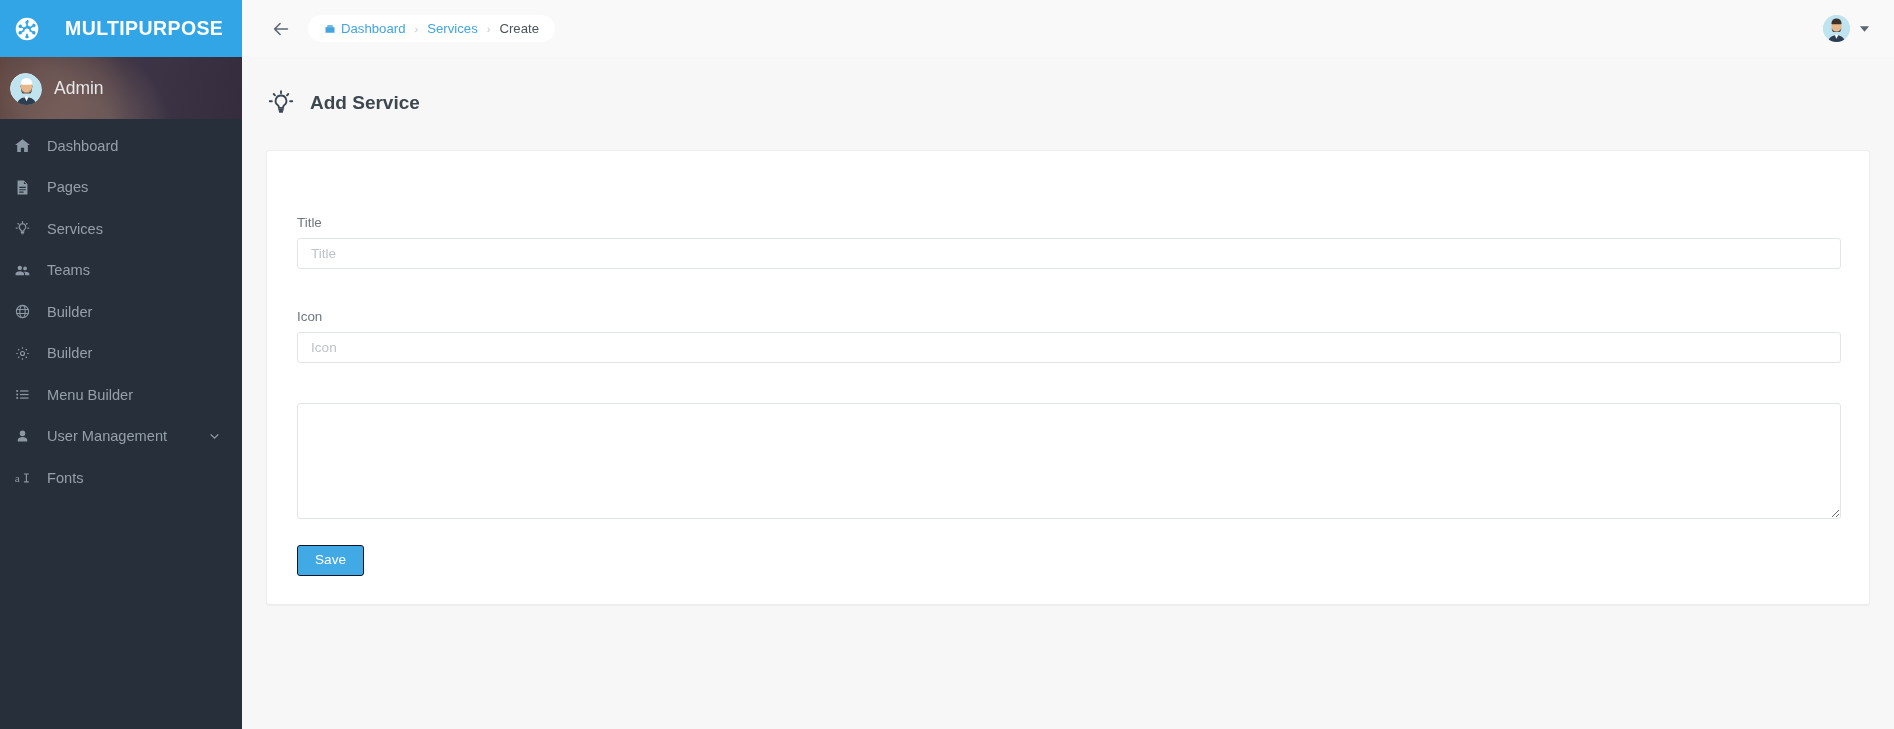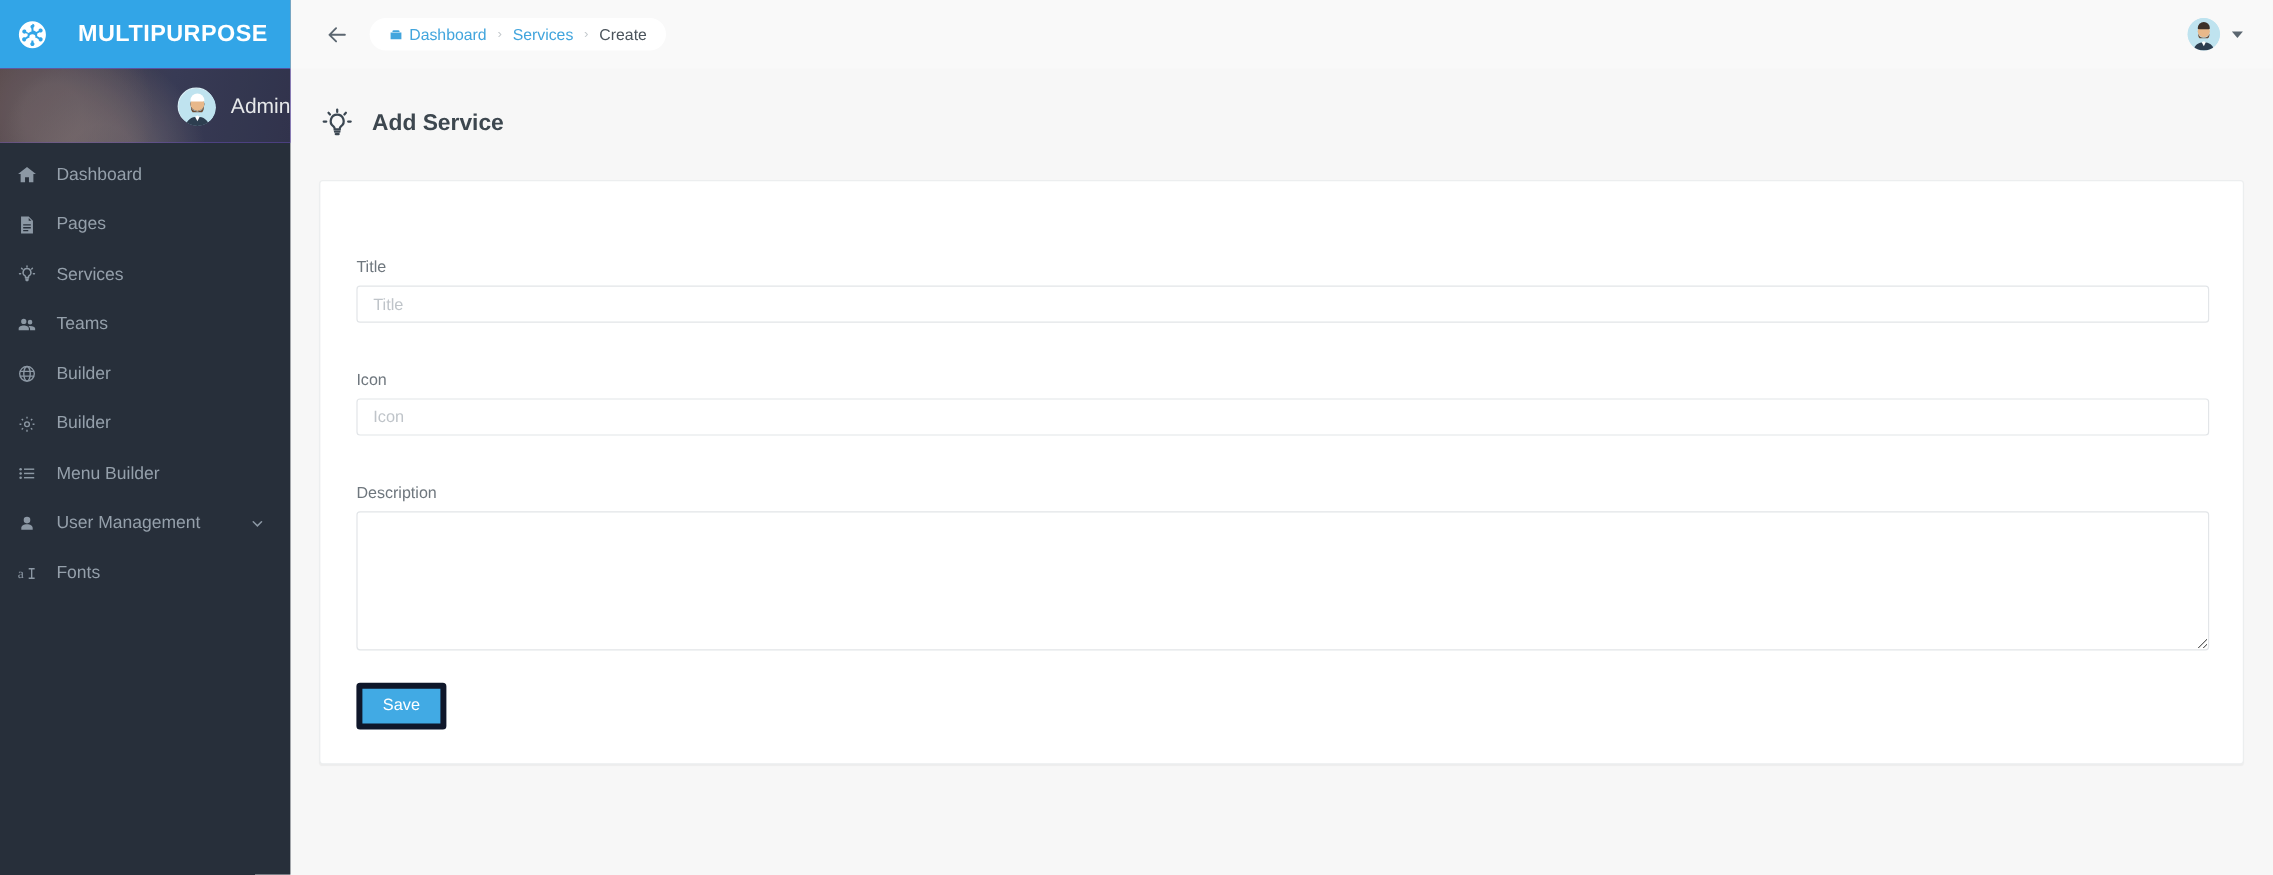--- a/index.html
+++ b/index.html
@@ -42,22 +42,21 @@
   }
   .profile {
     height: 62px;
     flex-shrink: 0;
     display: flex;
     align-items: center;
     padding-left: 10px;
     gap: 13px;
     position: relative;
     overflow: hidden;
-    background: #8b5cf6;
-    justify-content: flex-end;
+    background: #be185d;
   }
   .profile::before {
     content: "";
     position: absolute; inset: 0;
     background:
       radial-gradient(circle at 18% 60%, rgba(120,110,95,.55) 0 12%, rgba(0,0,0,0) 42%),
       radial-gradient(circle at 35% 120%, rgba(150,135,112,.45) 0 16%, rgba(0,0,0,0) 50%),
       linear-gradient(100deg, #4c4134 0%, #3a3b3c 28%, #2f3844 58%, #272f3a 100%);
     opacity: .9;
   }
@@ -209,21 +208,21 @@
   }
   .form-control::placeholder { color: #bfc4c9; }
   textarea.form-control {
     height: 116px;
     padding: 9px 13px;
     resize: vertical;
     line-height: 1.4;
   }
   .btn-save {
     background: #41aae4;
-    border: 5px solid #0f172a;
+    border: 1px solid #0f172a;
     color: #ffffff;
     font-size: 13.6px;
     font-family: "Liberation Sans", sans-serif;
     padding: 7px 17px;
     border-radius: 3px;
     cursor: pointer;
     line-height: 1.1;
   }
   .btn-row { margin-top: 22px; }
 </style>
@@ -428,21 +427,20 @@
         <label class="form-label">Title</label>
         <input class="form-control" type="text" placeholder="Title" style="">
       </div>
 
       <div class="form-group">
         <label class="form-label">Icon</label>
         <input class="form-control" type="text" placeholder="Icon" style="">
       </div>
 
       <div class="form-group">
-        <label class="form-label">Description</label>
         <textarea class="form-control" placeholder="" style=""></textarea>
       </div>
 
       <div class="btn-row">
         <button class="btn-save">Save</button>
       </div>
 
     </div>
 
   </section>

